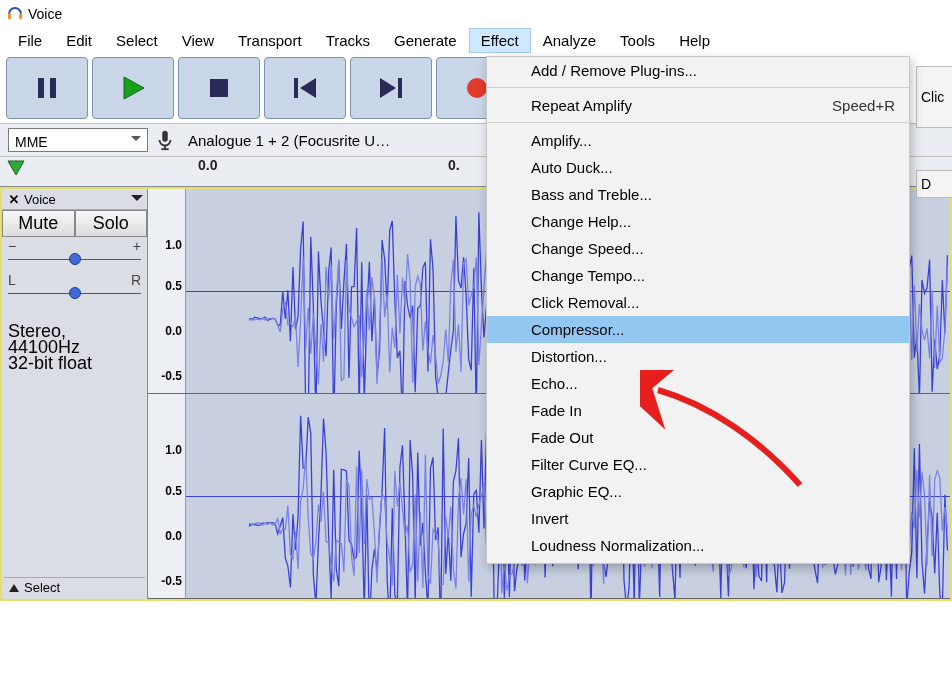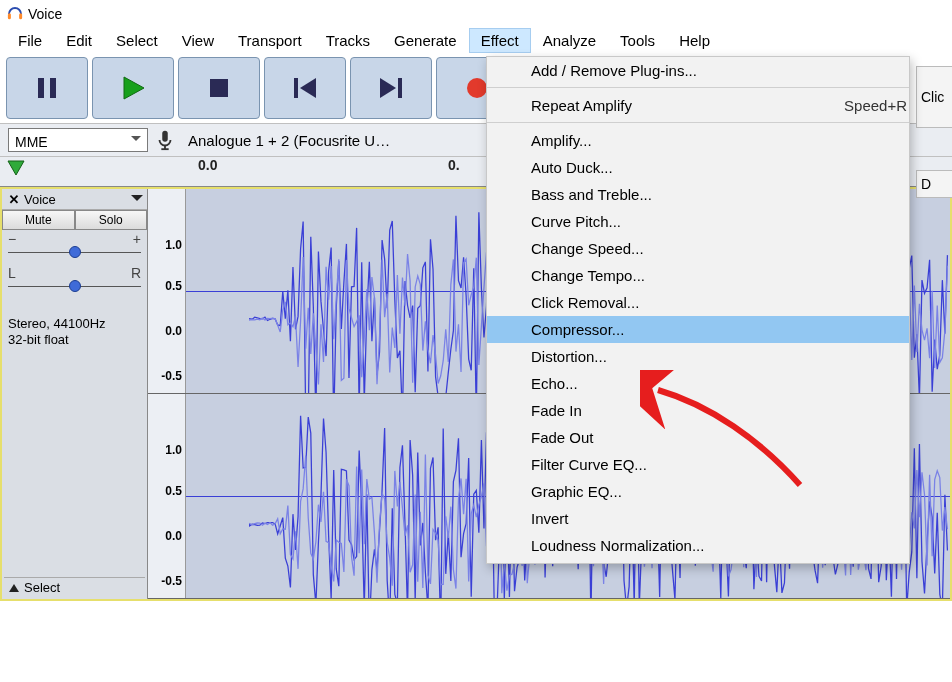--- a/index.html
+++ b/index.html
@@ -143,21 +143,21 @@
     border-top-color: #222;
     width: 0; height: 0;
     margin-top: 4px;
   }
   .ms-row { display: flex; }
   .ms-btn {
     flex: 1;
     border: 1px solid #888;
     background: linear-gradient(#f7f7f7,#dcdcdc);
     text-align: center;
-    font-size: 12px;
+    font-size: 18px;
     padding: 2px 0;
   }
   .slider-row {
     padding: 4px 6px 0 6px;
     font-size: 11px;
     color: #444;
   }
   .slider-row .ends { display: flex; justify-content: space-between; font-size: 14px; line-height: 10px; }
   .hslider {
     height: 12px;
@@ -173,21 +173,21 @@
   .hslider .knob {
     position: absolute;
     top: 50%; transform: translate(-50%,-50%);
     width: 12px; height: 12px;
     border-radius: 50%;
     background: #3f6bd8;
     border: 1px solid #1c3d90;
   }
   .track-meta {
     padding: 4px 6px;
-    font-size: 13px;
+    font-size: 18px;
     line-height: 16px;
     margin-top: 20px;
   }
   .track-select {
     position: absolute;
     bottom: 2px; left: 2px; right: 2px;
     display: flex;
     align-items: center;
     gap: 4px;
     padding: 2px 4px;
@@ -242,21 +242,21 @@
     width: 424px;
     background: #f2f2f2;
     border: 1px solid #c8c8c8;
     box-shadow: 2px 4px 10px rgba(0,0,0,0.25);
     z-index: 20;
     padding-bottom: 4px;
   }
   .dd-item {
     display: flex;
     align-items: center;
-    padding: 5px 2px 5px 44px;
+    padding: 5px 14px 5px 44px;
     font-size: 15px;
     cursor: default;
   }
   .dd-item.sep-after {
     border-bottom: 1px solid #cfcfcf;
     margin-bottom: 4px;
     padding-bottom: 8px;
   }
   .dd-item.sep-space { margin-top: 4px; }
   .dd-item .shortcut {
@@ -467,21 +467,21 @@
     <div class="dd-item sep-space">
       <span>Amplify...</span>
     </div>
     <div class="dd-item">
       <span>Auto Duck...</span>
     </div>
     <div class="dd-item">
       <span>Bass and Treble...</span>
     </div>
     <div class="dd-item">
-      <span>Curve Pitch...</span>
+      <span>Change Help...</span>
     </div>
     <div class="dd-item">
       <span>Change Speed...</span>
     </div>
     <div class="dd-item">
       <span>Change Tempo...</span>
     </div>
     <div class="dd-item">
       <span>Click Removal...</span>
     </div>

